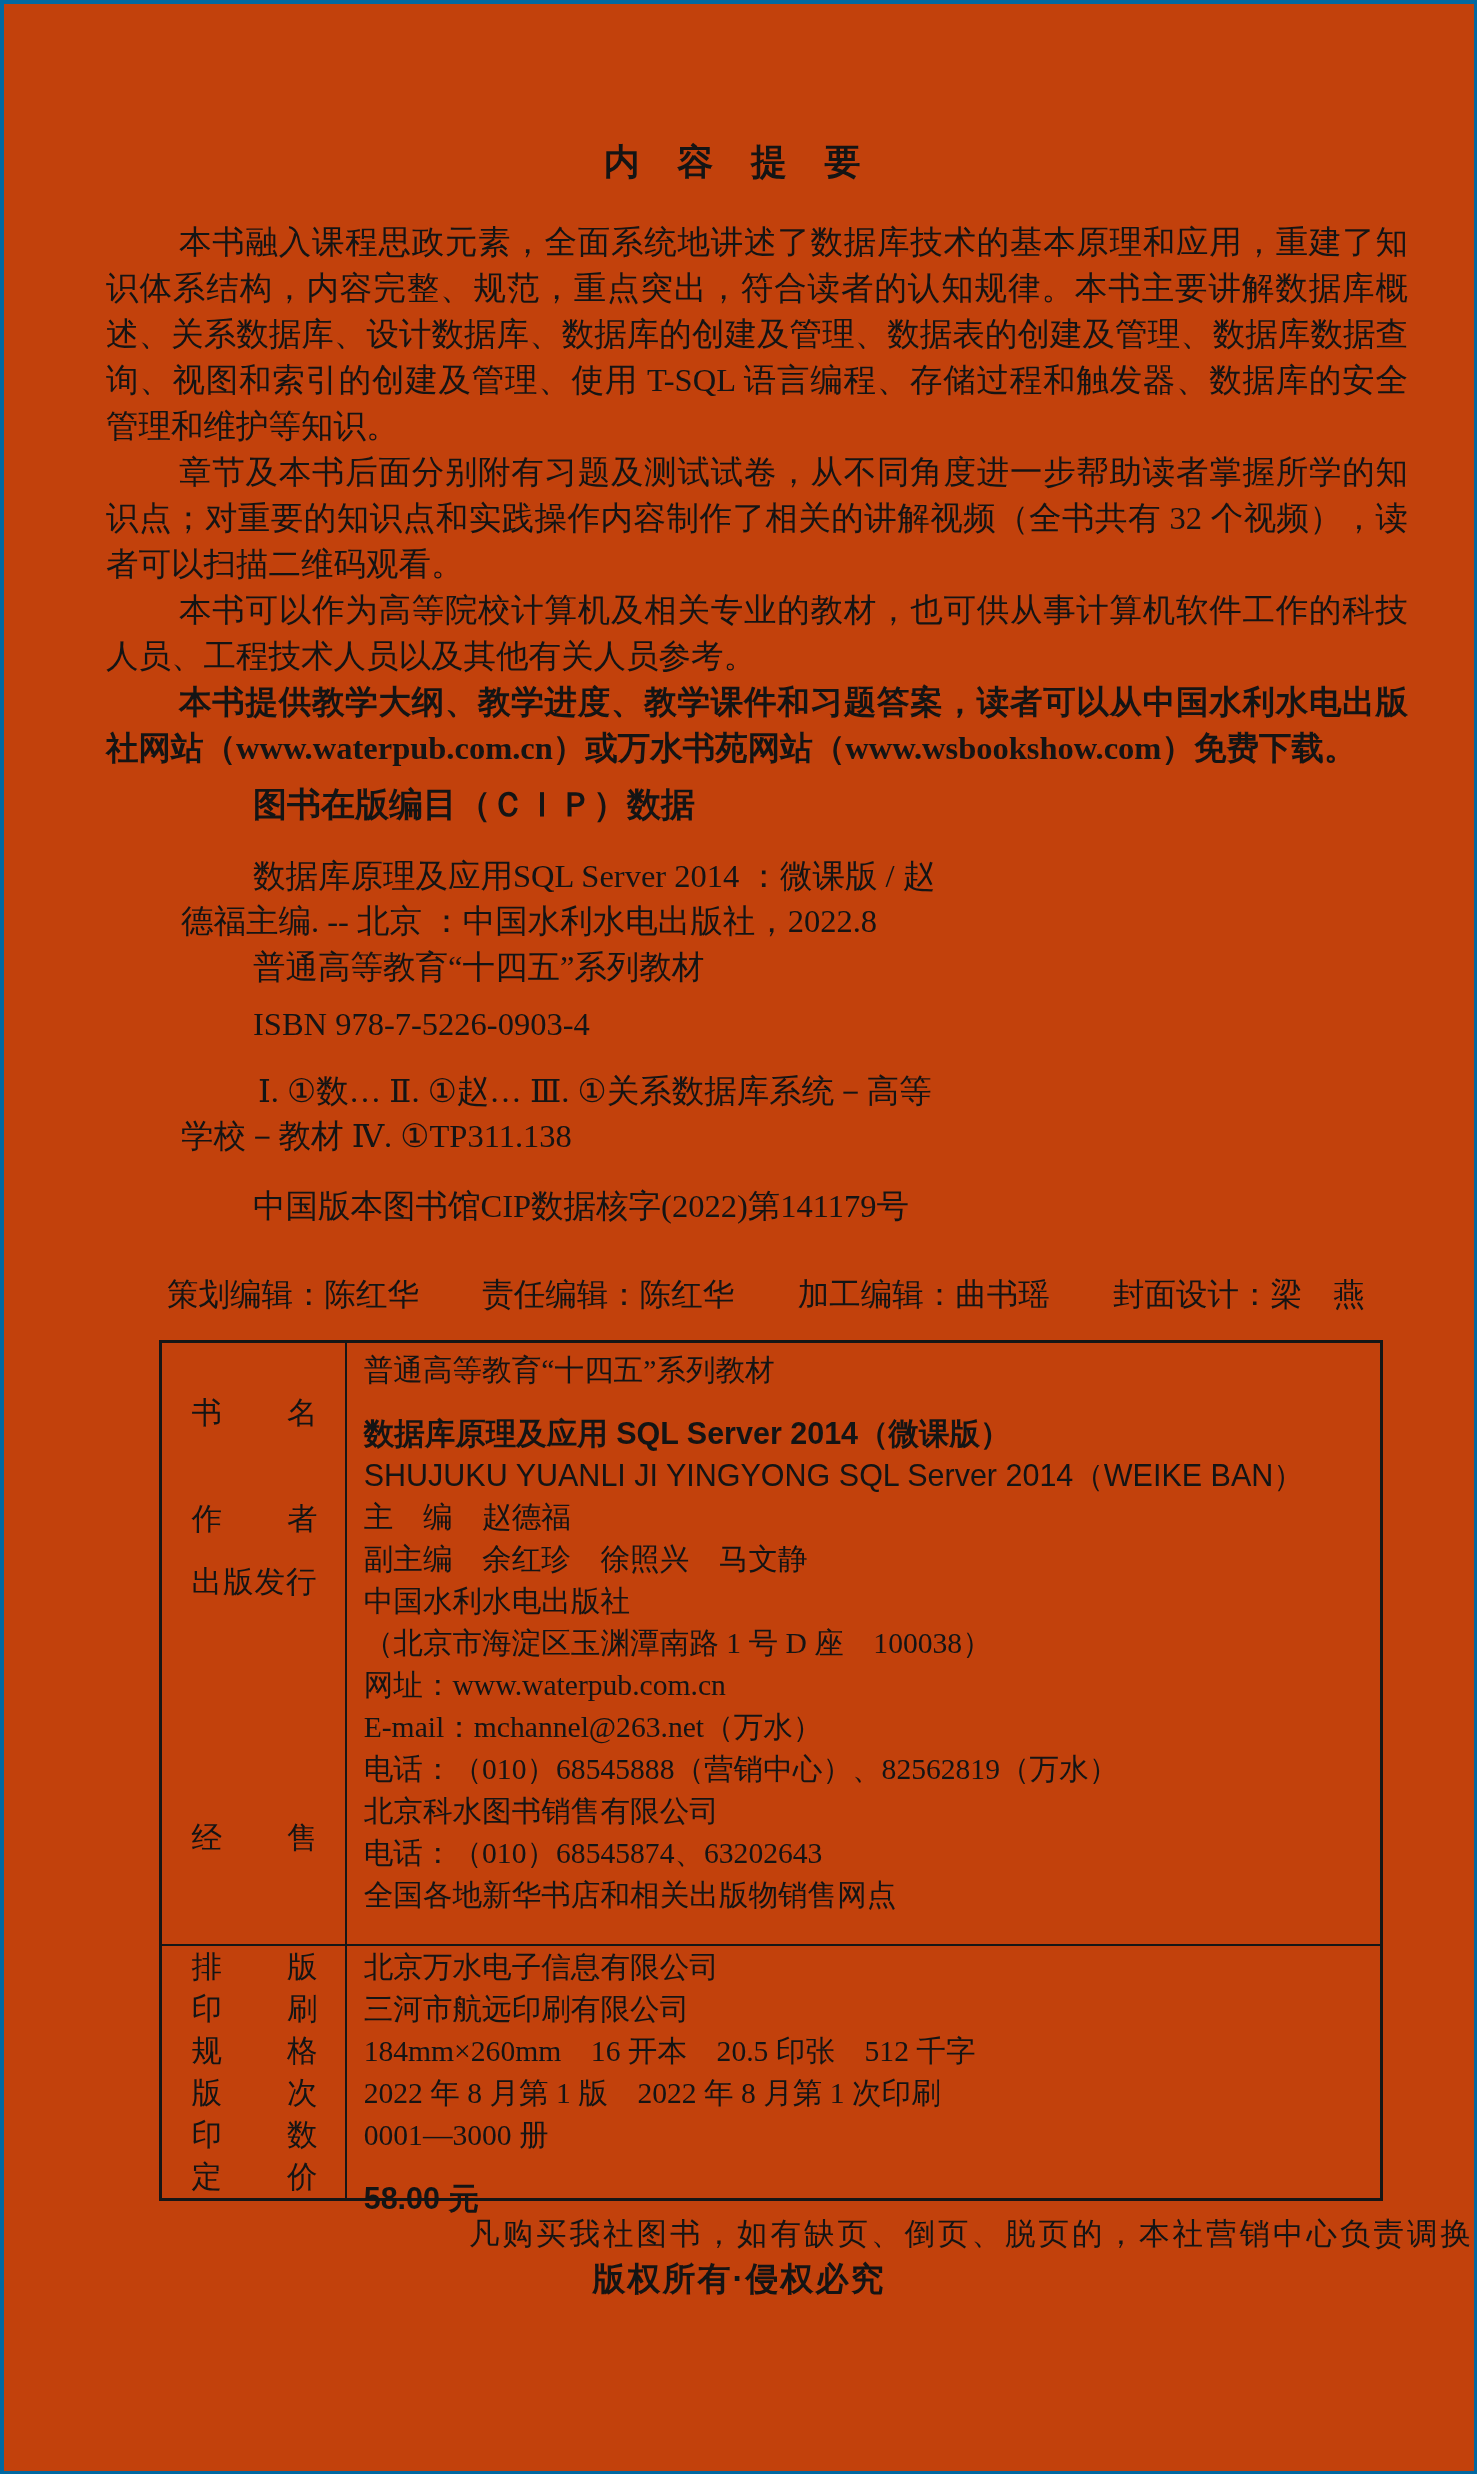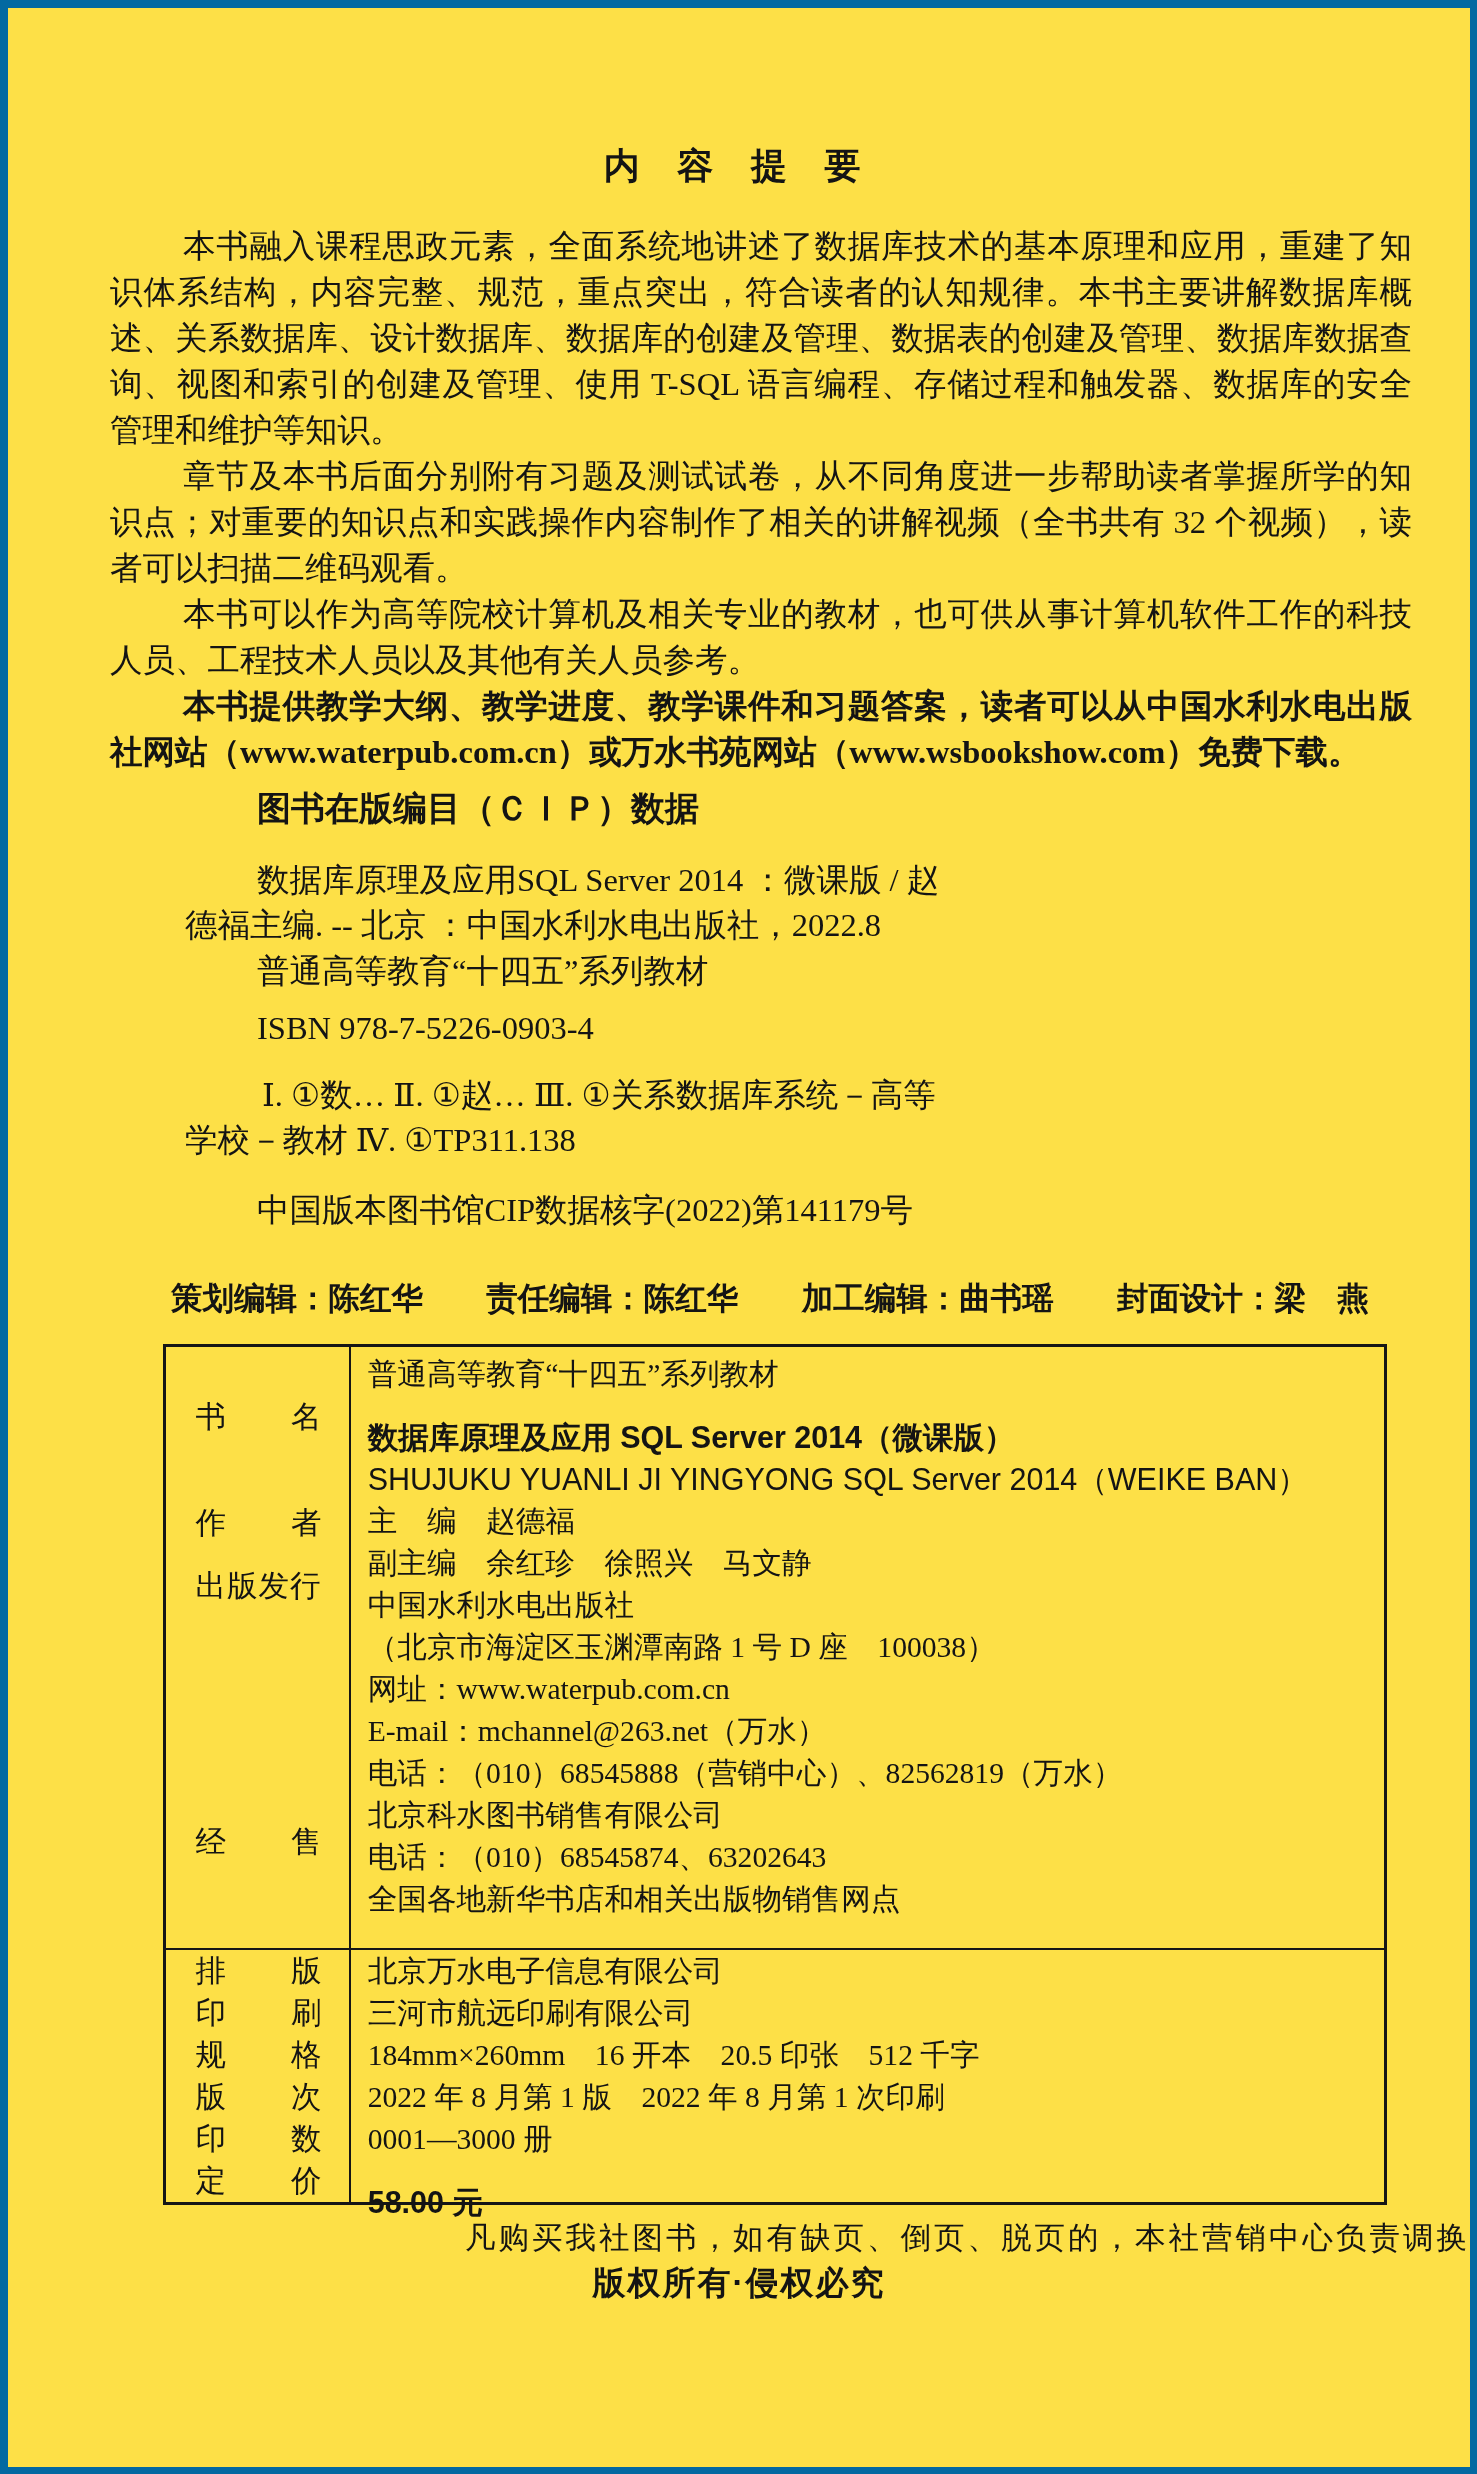--- a/index.html
+++ b/index.html
@@ -1,20 +1,20 @@
 <!DOCTYPE html>
 <html><head>
 <meta charset="utf-8">
 <style>
   html,body { margin:0; padding:0; background:#ffffff; }
   .page {
     position:relative;
     width:1478px; height:2475px;
-    background:#fde047;
-    border:8px solid #0369a1;
+    background:#c2410c;
+    border:4px solid #0369a1;
     box-sizing:border-box;
     color:#141414;
     font-family:"Liberation Serif","DejaVu Serif",serif;
     overflow:hidden;
   }
 
   .summary-title {
     position:absolute; top:134px; left:0; width:100%;
     text-align:center; font-size:36px; font-weight:bold;
     letter-spacing:13.8px;
@@ -37,21 +37,21 @@
   .cip-l2 { top:896px; left:177px; }
   .cip-l3 { top:942px; left:249px; }
   .cip-l4 { top:987px; left:249px;margin-top:15px; }
   .cip-l5 { top:1066px; left:254px; }
   .cip-l6 { top:1111px; left:177px; }
   .cip-record { position:absolute; top:1181px; left:249px; font-size:32.5px; }
 
   .credits {
     position:absolute; top:1270px; left:163px; width:1198px;
     display:flex; justify-content:space-between;
-    font-size:31.5px; font-weight:bold;
+    font-size:31.5px; font-weight:normal;
     font-family:"Liberation Sans","DejaVu Sans",sans-serif;
     white-space:nowrap;
     gap:32px;
   }
 
   .colophon {
     position:absolute; top:1336px; left:155px;
     width:1224px; height:861px;
     border:3px solid #161616; box-sizing:border-box;
   }

